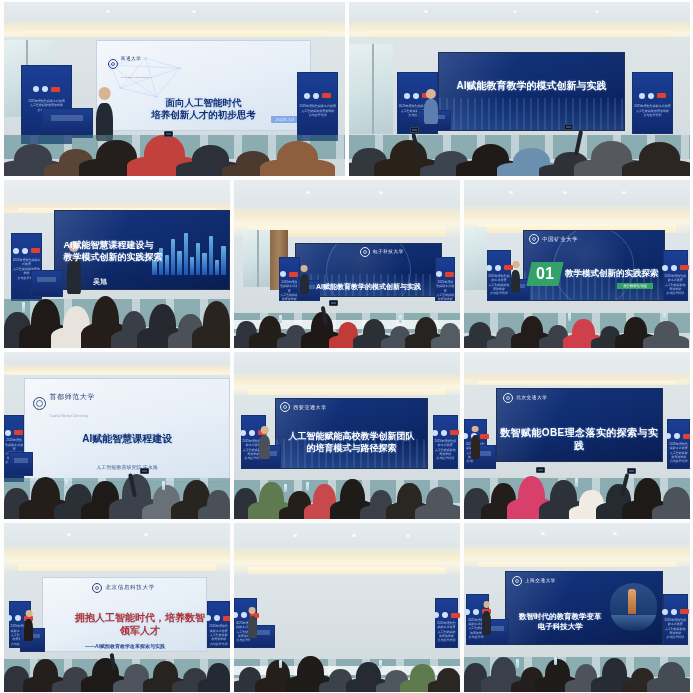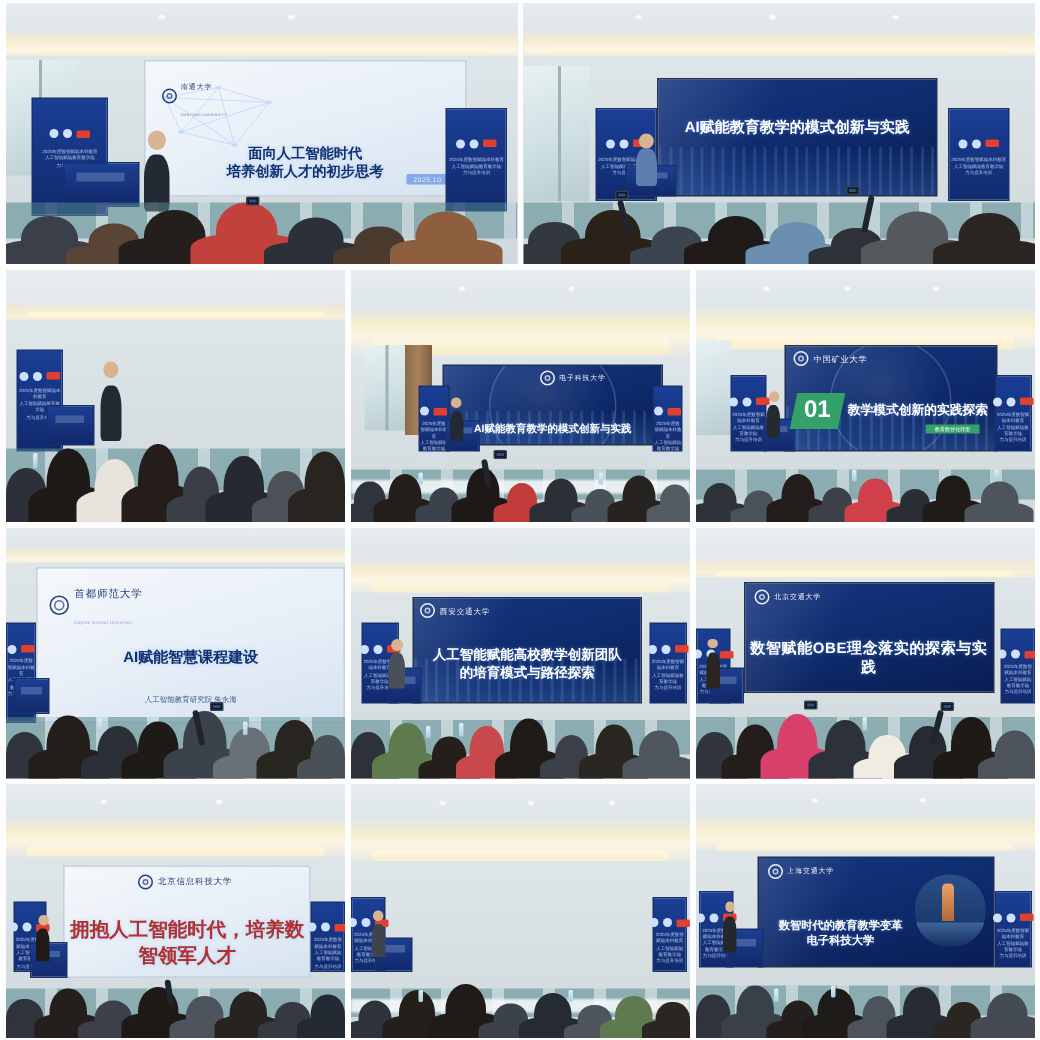--- a/index.html
+++ b/index.html
@@ -395,20 +395,40 @@
 
   <div class="row r2">
 
     <div class="cell">
       <div class="scene">
         <div class="ceiling">
             <div class="strip"></div>
           </div>
         <div class="wall"></div>
 
+        <div class="screen deep" style="left:22%;right:0%;top:18%;bottom:34%;">
+          <div class="sheen"></div>
+          <div class="bar-viz">
+            <i style="height:30%"></i>
+              <i style="height:55%"></i>
+              <i style="height:40%"></i>
+            <i style="height:72%"></i>
+              <i style="height:48%"></i>
+              <i style="height:85%"></i>
+            <i style="height:36%"></i>
+              <i style="height:64%"></i>
+              <i style="height:44%"></i>
+            <i style="height:78%"></i>
+              <i style="height:30%"></i>
+              <i style="height:58%"></i>
+          </div>
+          <div class="scr-title" style="margin-top:16%;font-size:9px;text-align:left;align-self:flex-start;margin-left:5%;position:relative;z-index:2;">AI赋能智慧课程建设与
+教学模式创新的实践探索</div>
+          <div class="scr-sub" style="margin-top:8%;font-size:7px;align-self:flex-start;margin-left:22%;font-weight:bold;position:relative;z-index:2;">吴旭</div>
+        </div>
 
         <div class="banner" style="left:3%;width:14%;height:40%;bottom:28%">
           <div class="icons">
               <b></b>
               <b></b>
               <b class="red"></b>
             </div>
           <div class="txt">2025年度数智赋能本科教育
 人工智能赋能教育教学能
 力与提升培训</div>
@@ -744,21 +764,21 @@
             <div class="dot" style="left:62%"></div>
         </div>
         <div class="wall" style="top:28%"></div>
 
         <div class="screen light" style="left:17%;right:10%;top:32%;bottom:24%;">
           <div class="sheen"></div>
           <div class="logo-row" style="left:30%;top:6%">
             <span class="logo-mark"></span>
             <span class="logo-txt" style="font-size:5.6px;color:#16306e">北京信息科技大学</span>
           </div>
-          <div class="scr-title" style="margin-top:20%;font-size:13px;color:#b2302e;position:relative;z-index:2;">拥抱人工智能时代，培养数智领军人才</div>
+          <div class="scr-title" style="margin-top:20%;font-size:10px;color:#b2302e;position:relative;z-index:2;margin-left:30px;">拥抱人工智能时代，培养数智领军人才</div>
           <div class="scr-sub" style="margin-top:3%;font-size:5px;color:#1d4090;font-weight:bold;position:relative;z-index:2;">——AI赋能教育教学改革探索与实践</div>
 
         </div>
 
         <div class="banner" style="left:2%;width:10%;height:28%;bottom:26%">
           <div class="icons">
               <b></b>
               <b></b>
               <b class="red"></b>
             </div>

